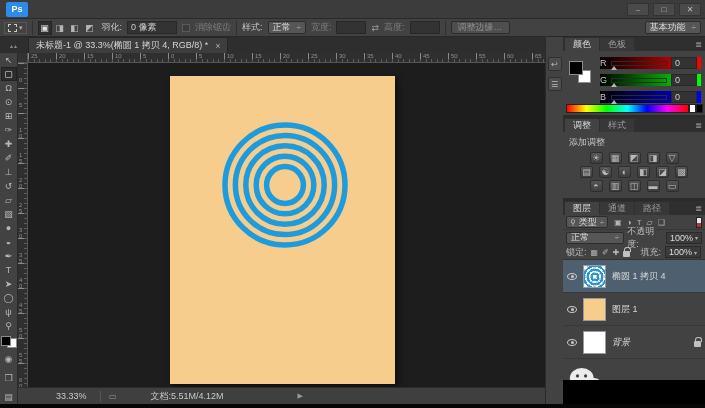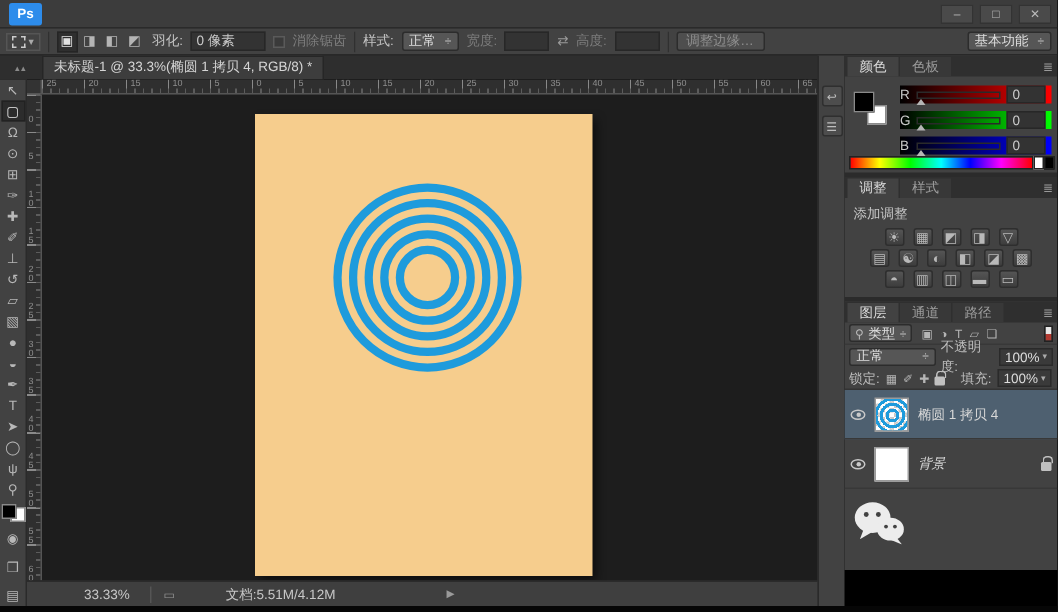--- a/index.html
+++ b/index.html
@@ -46,21 +46,21 @@
   .swap-icon { color:#9a9a9a; font-size:9px; }
   .refine-btn { background:#4e4e4e; border:1px solid #2c2c2c; color:#8f8f8f; height:13px;
                 padding:0 6px; display:flex; align-items:center; border-radius:2px; }
   .workspace { margin-left:auto; }
 
   
   .tabbar { left:0; top:37px; width:545px; height:16px; background:#2e2e2e; display:flex; align-items:flex-end; }
   .tab-dock-handle { width:28px; height:16px; color:#8a8a8a; font-size:6px; display:flex;
                      align-items:center; justify-content:center; letter-spacing:1px; }
   .doc-tab { height:16px; background:#3d3d3d; border:1px solid #262626; border-bottom:none;
-             display:flex; align-items:center; gap:7px; padding:0 7px; color:#d5d5d5;flex-direction:column; }
+             display:flex; align-items:center; gap:7px; padding:0 7px; color:#d5d5d5; }
   .tab-close { color:#aaa; font-size:9px; }
 
   
   .toolbar { left:0; top:53px; width:18px; height:351px; background:#424242;
              border-right:1px solid #2a2a2a; display:flex; flex-direction:column; align-items:center; }
   .tool { width:16px; height:14px; display:flex; align-items:center; justify-content:center;
           color:#b8b8b8; font-size:9px; line-height:1; }
   .tool.active { background:#2c2c2c; border:1px solid #222; color:#e8e8e8; }
   .tb-swatches { position:relative; width:16px; height:16px; margin-top:3px; }
   .fg-swatch { position:absolute; top:0; left:0; width:10px; height:10px; background:#000;
@@ -472,20 +472,25 @@
   </div>
 
   <div class="layer-list">
     <div class="layer-row selected">
       <span class="eye"></span>
       <span class="thumb thumb-circles"></span>
       <span class="layer-name">椭圆 1 拷贝 4</span>
     </div>
     <div class="layer-row">
       <span class="eye"></span>
+      <span class="thumb thumb-peach"></span>
+      <span class="layer-name">图层 1</span>
+    </div>
+    <div class="layer-row">
+      <span class="eye"></span>
       <span class="thumb thumb-white"></span>
       <span class="layer-name italic">背景</span>
       <span class="mini-lock row-lock"></span>
     </div>
   </div>
 
   <div class="layers-empty">
     <div class="watermark">
       <svg width="34" height="29" viewBox="0 0 40 34">
         <ellipse cx="15" cy="13" rx="14" ry="12" fill="#ececec"></ellipse>

